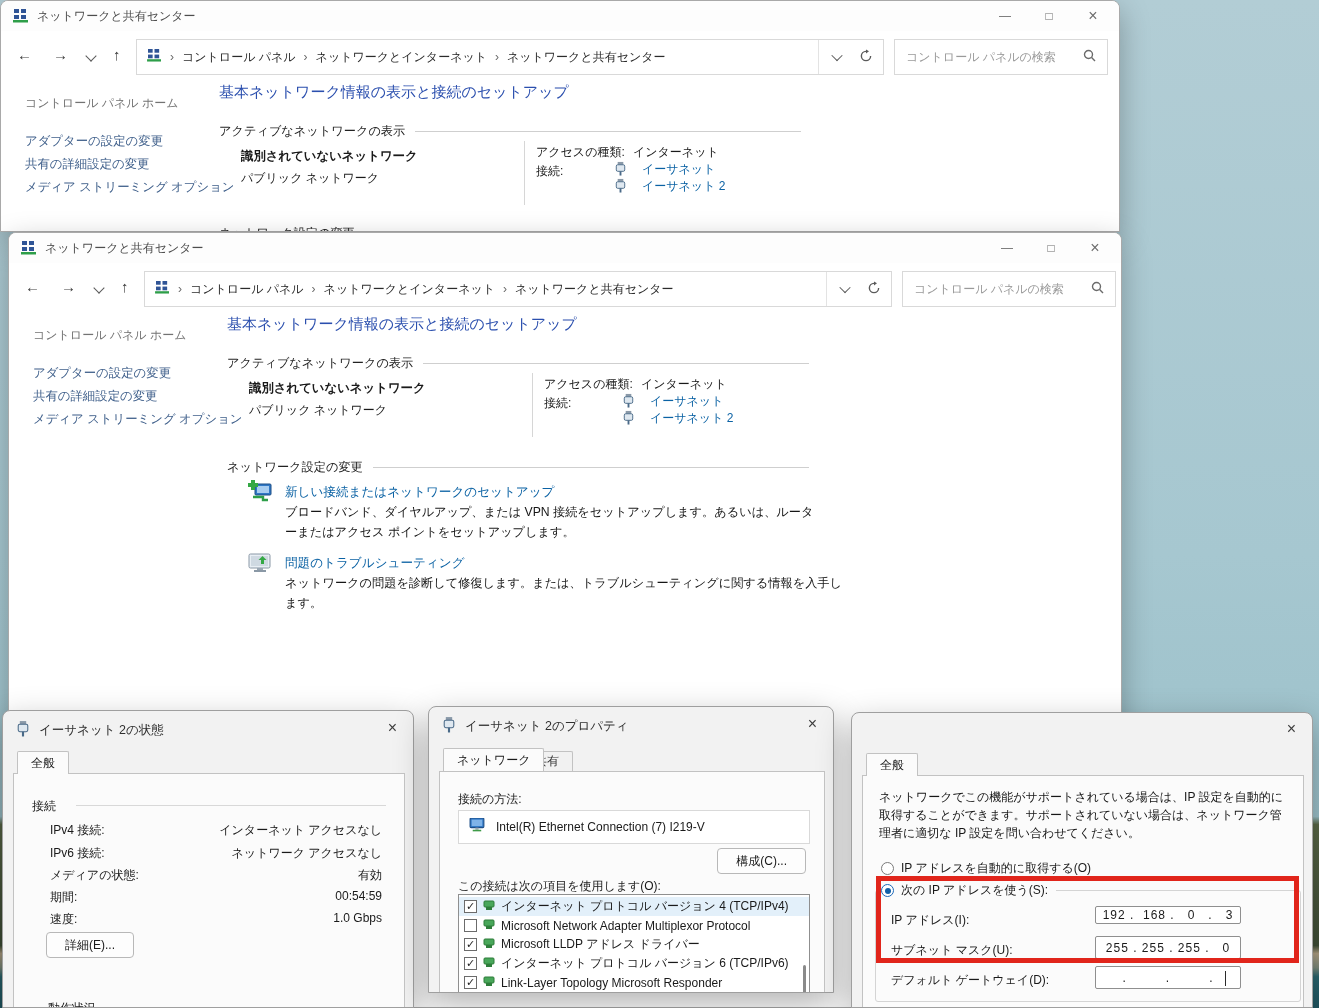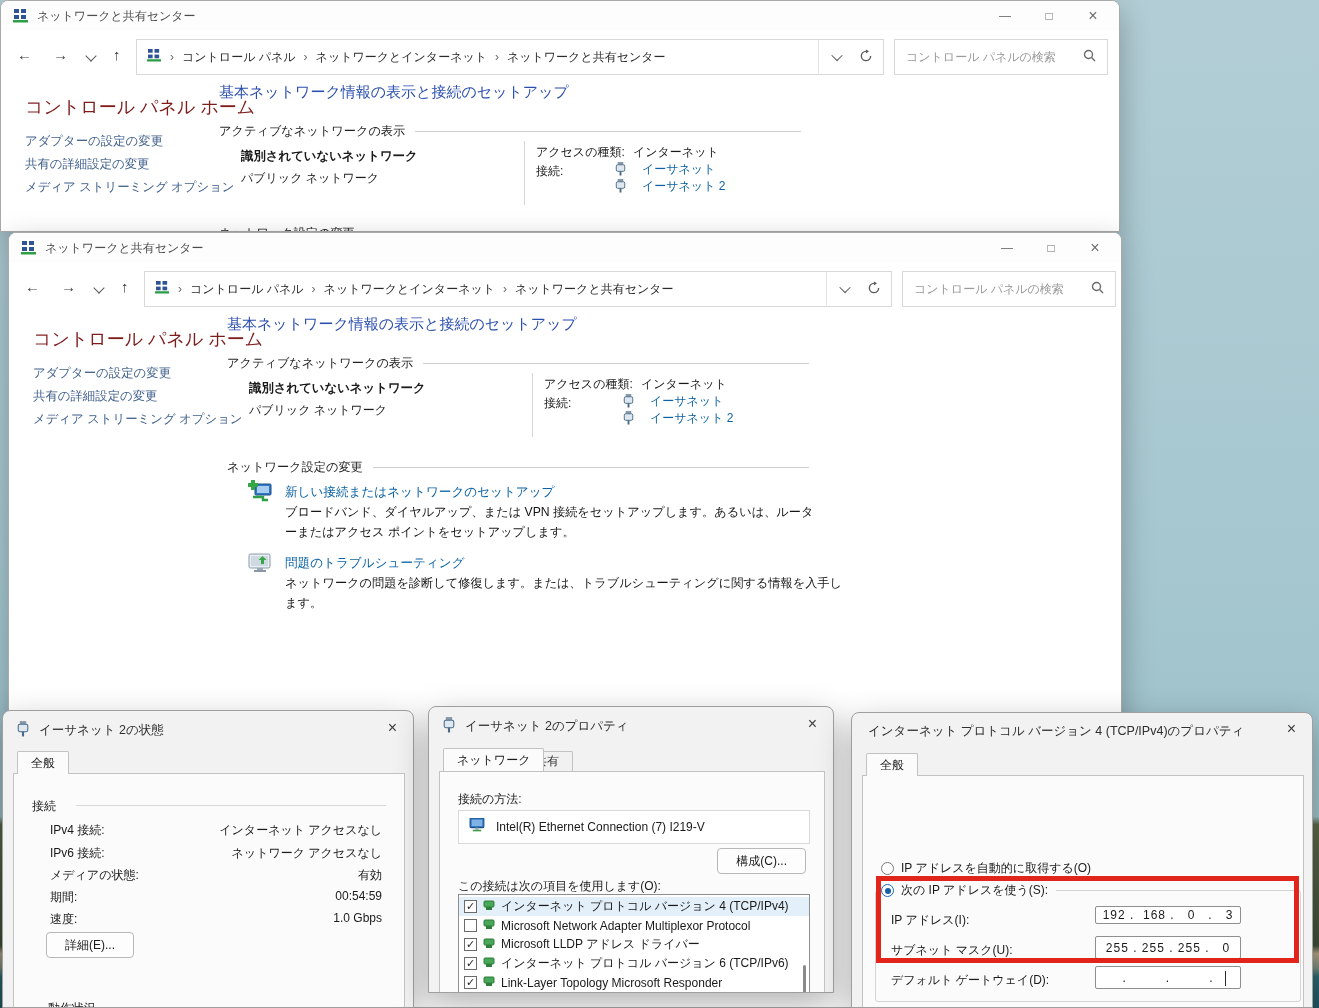--- a/index.html
+++ b/index.html
@@ -14,21 +14,21 @@
 .controls{position:absolute;right:4px;top:0;height:30px;display:flex}
 .wbtn{width:44px;height:30px;display:flex;align-items:center;justify-content:center;color:#6e6e6e;font-size:12px;cursor:default}
 .wbtn.close{font-size:16px}
 .navglyph{position:absolute;font-size:15px;color:#3d3d3d}
 .chev{position:absolute;width:8px;height:8px;border-right:1.6px solid #5a5a5a;border-bottom:1.6px solid #5a5a5a;transform:rotate(45deg)}
 .addr{position:absolute;height:36px;border:1px solid #d9d9d9;background:#fff;display:flex;align-items:center;padding:0 10px;font-size:12px;color:#2b2b2b;white-space:nowrap}
 .crumbsep{color:#6a6a6a;margin:0 8px;font-size:12px}
 .addr-right{margin-left:auto;display:flex;align-items:center;height:100%;border-left:1px solid #e3e3e3;padding-left:14px;gap:18px}
 .searchbox{position:absolute;height:36px;border:1px solid #d9d9d9;background:#fff;display:flex;align-items:center;padding:0 11px;font-size:12px;color:#9a9a9a;white-space:nowrap}
 .sb-link{position:absolute;font-size:12.4px;color:#41618c;white-space:nowrap}
-.sb-home{position:absolute;font-size:18px;color:#7f1d1d;white-space:nowrap}
+.sb-home{position:absolute;font-size:12px;color:#737373;white-space:nowrap}
 .h1{position:absolute;font-size:15px;color:#2b4fae;white-space:nowrap}
 .sect{position:absolute;display:flex;align-items:center;font-size:12.2px;color:#222;white-space:nowrap}
 .sect .line{height:1px;background:#cfcfcf;margin-left:10px;flex:1}
 .txt{position:absolute;font-size:12px;white-space:nowrap}
 .bold{font-weight:bold}
 .vline{position:absolute;width:1px;background:#d6d6d6}
 .connrow{position:absolute;display:flex;gap:16px;font-size:12px;color:#0b62a4;white-space:nowrap}
 .task-link{position:absolute;font-size:12.6px;color:#0b62a4;white-space:nowrap}
 .task-desc{position:absolute;font-size:12.2px;line-height:1.6;color:#161616}
 .dialog{position:absolute;background:#f2f2f2;border:1px solid #9f9f9f;border-radius:8px 8px 0 0;box-shadow:0 12px 34px rgba(0,0,0,.3);overflow:hidden}
@@ -352,24 +352,24 @@
                 <rect x="3" y="7" width="6" height="3" fill="#2e7d3a"></rect>
               </svg></span>
           <span>Link-Layer Topology Discovery Mapper I/O Driver</span>
         </div>
         <span class="scrollthumb" style="top:70px;height:44px"></span>
       </div>
     </div>
   </div>
 
   <div class="dialog" style="left:851px;top:712px;width:462px;height:296px">
-    <span class="dlg-title" style="left:16px;top:10px">インターネット プロトコル バージョン 4 (TCP/IPv4)のプロパティ</span>
     <span class="dlg-close" style="right:16px;top:7px">×</span>
     <span class="tab active" style="left:14px;top:40px">全般</span>
     <div class="tabpage" style="left:10px;top:62px;width:442px;height:234px">
+      <div class="para" style="left:16px;top:12px;width:412px">ネットワークでこの機能がサポートされている場合は、IP 設定を自動的に取得することができます。サポートされていない場合は、ネットワーク管理者に適切な IP 設定を問い合わせてください。</div>
       <div class="radio-row" style="left:18px;top:84px">
         <span class="radio"></span>
         <span>IP アドレスを自動的に取得する(O)</span>
       </div>
       <div class="groupbox" style="left:12px;top:114px;width:426px;height:112px"></div>
       <div class="radio-row" style="left:18px;top:106px;z-index:3;background:#fbfbfb;padding-right:8px">
         <span class="radio on"></span>
         <span>次の IP アドレスを使う(S):</span>
       </div>
       <span class="stat-label" style="left:28px;top:136px">IP アドレス(I):</span>

